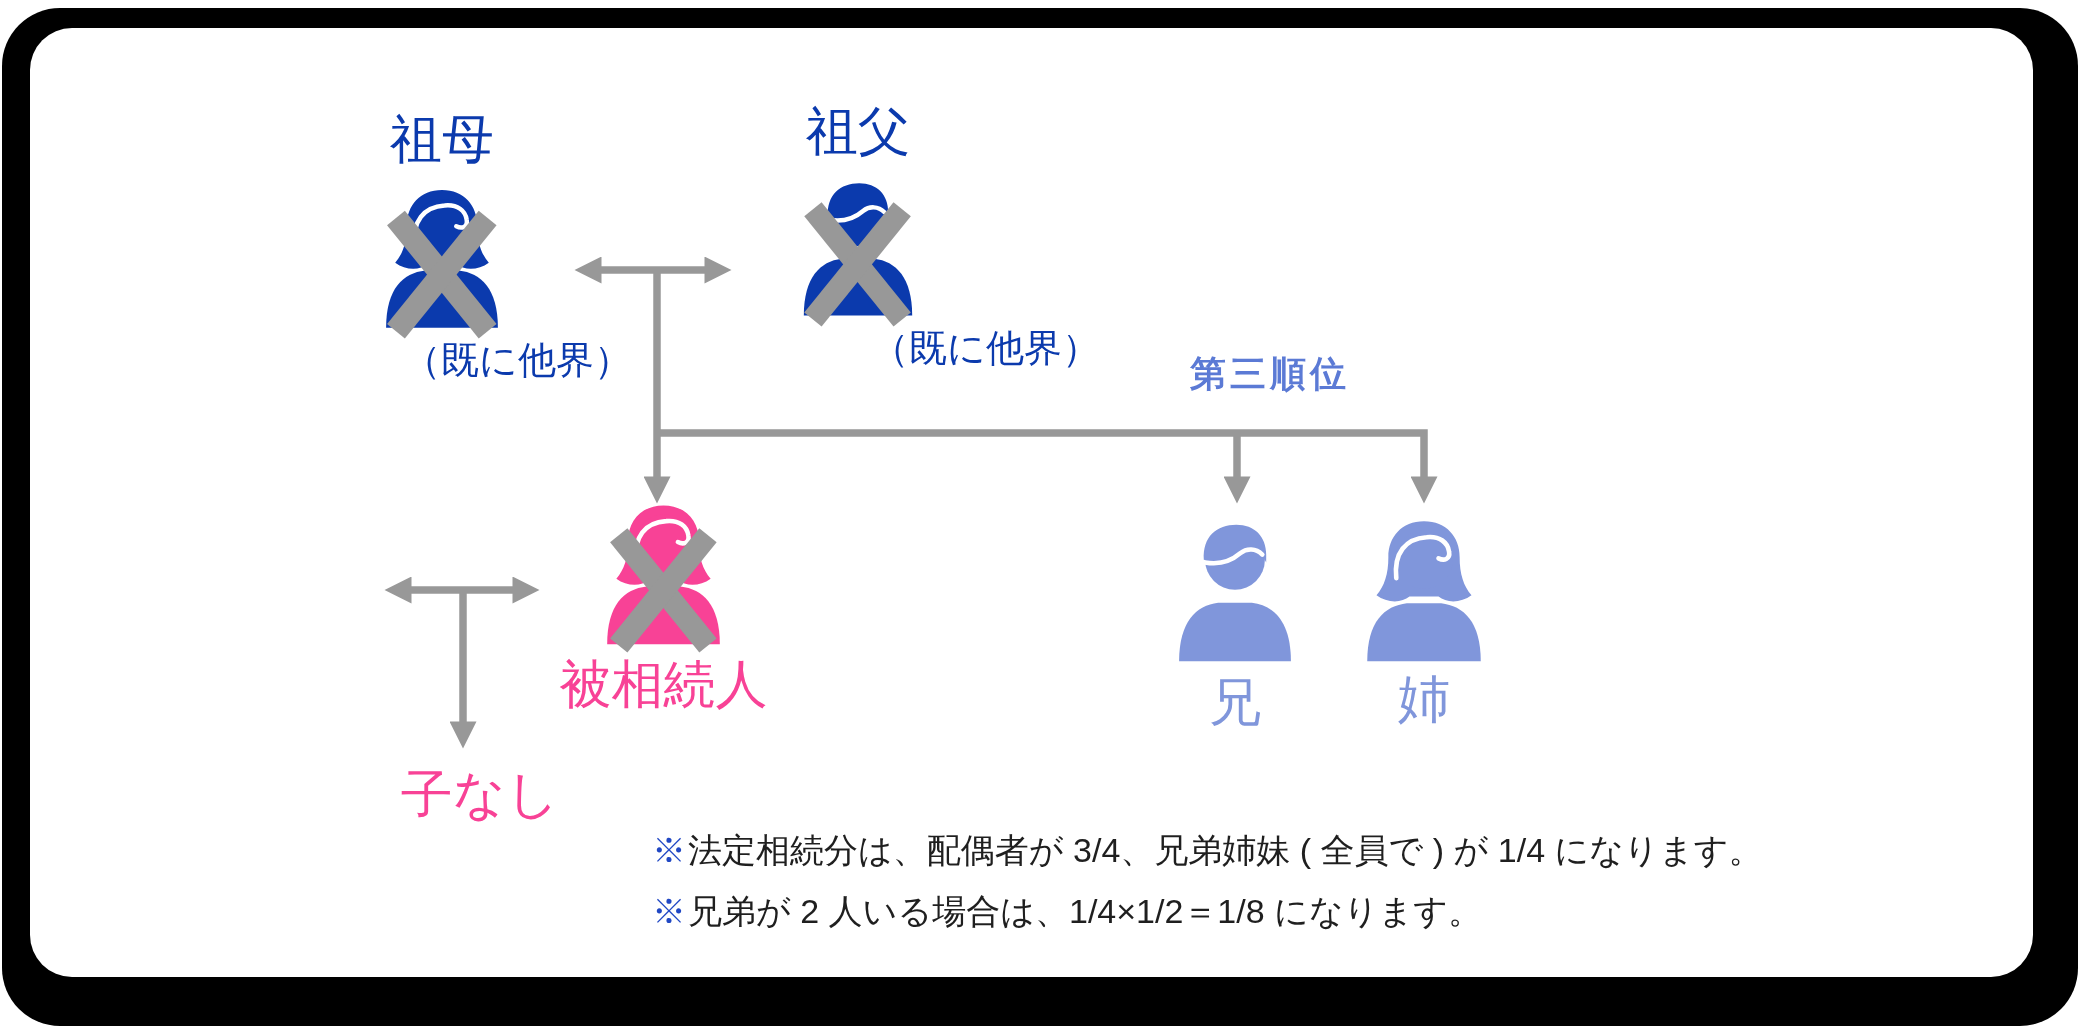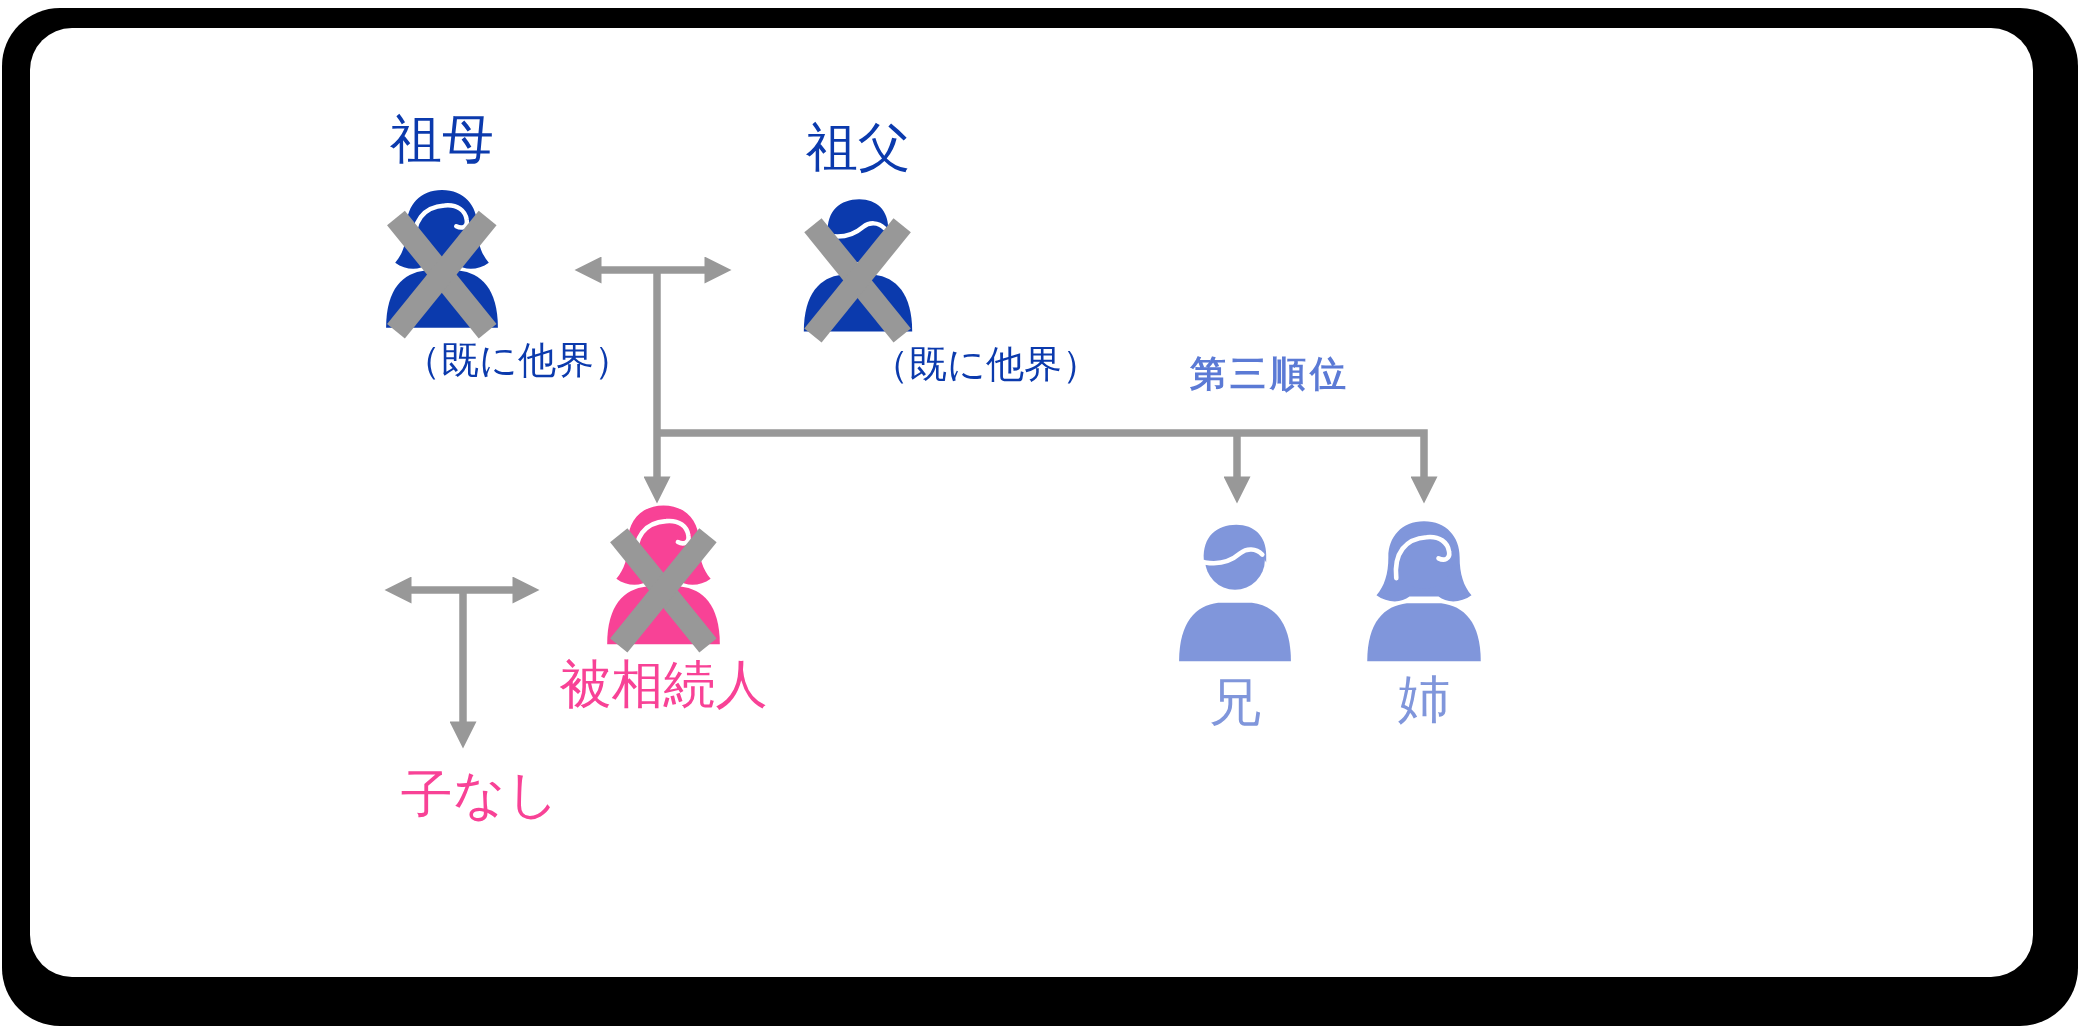--- a/index.html
+++ b/index.html
@@ -82,21 +82,21 @@
     <div class="name-label name-top blue">祖母</div>
     <svg class="figure" viewBox="0 0 100 112">
         <use href="#sym-female"></use>
       </svg>
     <svg class="xmark" viewBox="0 0 100 112">
         <use href="#sym-x"></use>
       </svg>
     <div class="sub-label blue" style="top:158px;margin-left:-40px">（既に他界）</div>
   </div>
 
-  <div class="person blue" style="left:795px;top:190px;width:126px;height:147px">
+  <div class="person blue" style="left:795px;top:174px;width:126px;height:147px">
     <div class="name-label name-top blue">祖父</div>
     <svg class="figure" viewBox="0 0 100 112">
         <use href="#sym-male"></use>
       </svg>
     <svg class="xmark" viewBox="0 0 100 112">
         <use href="#sym-x"></use>
       </svg>
     <div class="sub-label blue" style="top:154px;margin-left:12px">（既に他界）</div>
   </div>
 
@@ -121,13 +121,17 @@
   <div class="person peri" style="left:1358px;top:515px;width:132px;height:150px">
     <svg class="figure" viewBox="0 0 100 112">
         <use href="#sym-female"></use>
       </svg>
     <div class="name-label name-bottom peri">姉</div>
   </div>
 
   <div id="rank-heading">第三順位</div>
   <div id="no-children">子なし</div>
 
+  <div id="notes">
+    <div class="note-line"><span class="note-marker">※</span><span>法定相続分は、配偶者が 3/4、兄弟姉妹 ( 全員で ) が 1/4 になります。</span></div>
+    <div class="note-line"><span class="note-marker">※</span><span>兄弟が 2 人いる場合は、1/4×1/2＝1/8 になります。</span></div>
+  </div>
 </div>
 
 </body></html>

